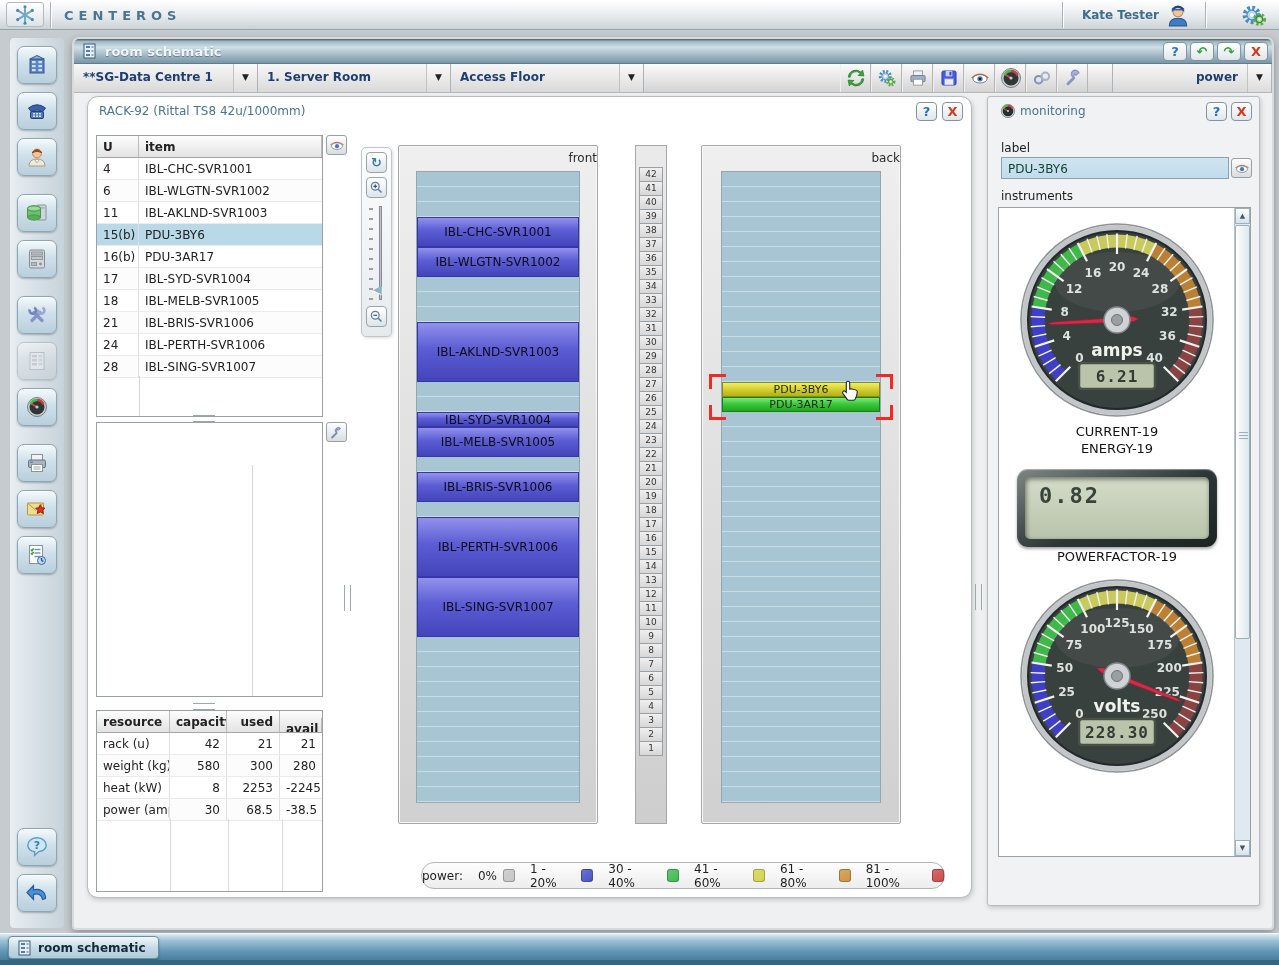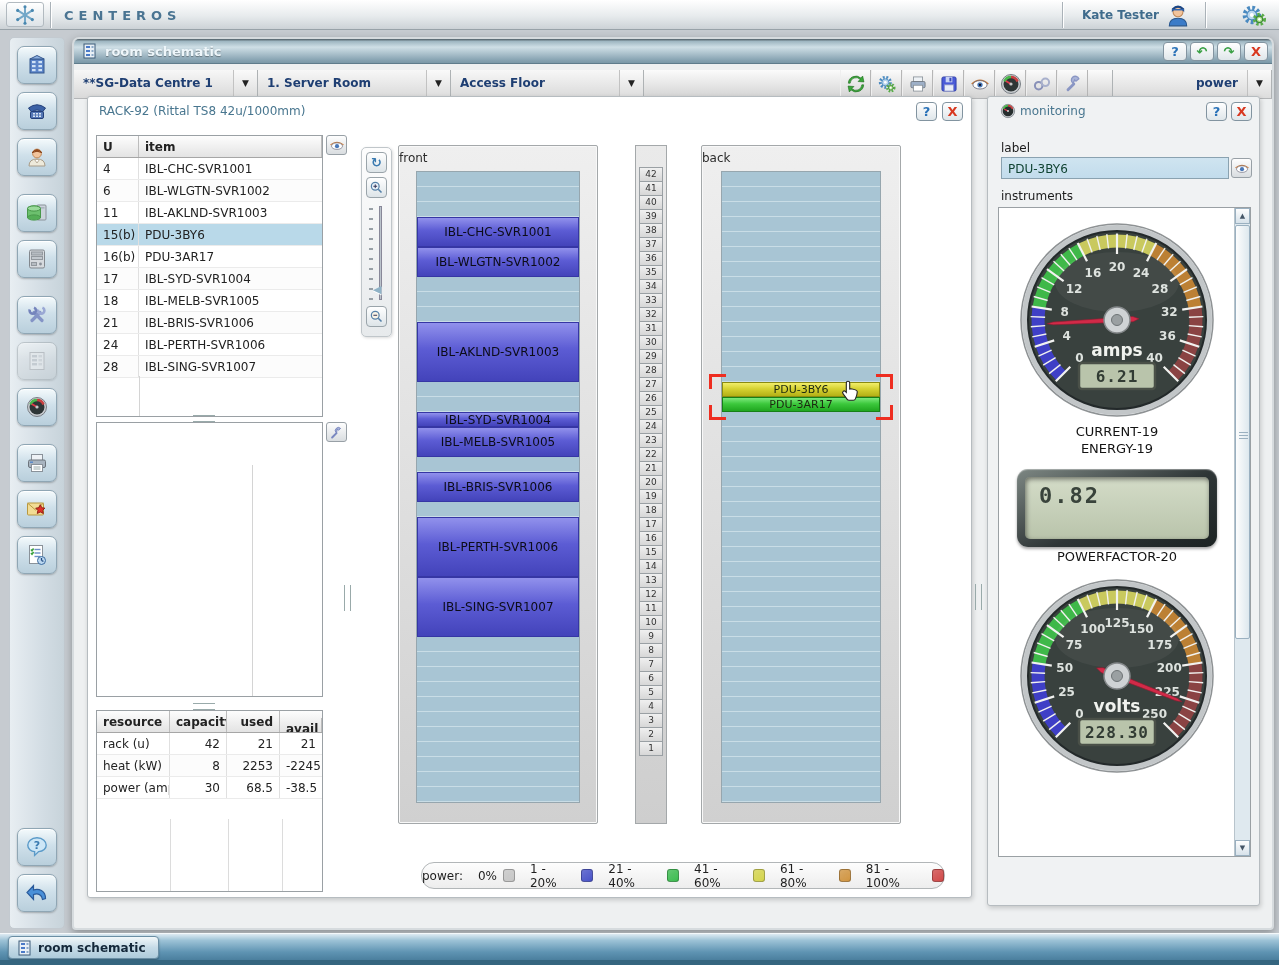--- a/index.html
+++ b/index.html
@@ -30,29 +30,29 @@
     border:2px solid #d6dbde;border-radius:7px 7px 4px 4px;box-shadow:0 3px 8px rgba(0,0,0,.3);}
   .main-title{height:25px;border-radius:5px 5px 0 0;border-bottom:1px solid #5f7c8c;
     background:linear-gradient(#4e5c64,#9fb7c2 10%,#cfdfe6 34%,#87a3b2 88%,#7a98a8);
     display:flex;align-items:center;padding-left:8px;}
   .main-title-text{color:#eef6fa;font-size:13px;font-weight:bold;margin-left:8px;text-shadow:0 1px 1px rgba(0,0,0,.35);}
   .win-ctrls{margin-left:auto;display:flex;gap:3px;padding-right:4px;}
   .wbtn{width:24px;height:19px;border:1px solid #8294a0;border-radius:4px;background:linear-gradient(#ffffff,#dfe6ea);
     font-size:13px;font-weight:bold;text-align:center;line-height:17px;color:#2a72b8;}
   .wbtn.undo,.wbtn.redo{color:#3aa045;}
   .wbtn.close{color:#d83820;}
-  .main-toolbar{height:29px;background:linear-gradient(#fbfbfb,#d3d3d3);border-bottom:1px solid #b4b6b8;display:flex;margin-top:6px;}
+  .main-toolbar{height:29px;background:linear-gradient(#fbfbfb,#d3d3d3);border-bottom:1px solid #b4b6b8;display:flex;}
   .dd{display:flex;border-right:1px solid #aeb2b4;background:linear-gradient(#f7f7f7,#d9d9d9);}
   .dd-label{padding:6px 9px 0;font-size:12px;font-weight:bold;color:#1e3e72;white-space:nowrap;overflow:hidden;flex:1;}
   .dd-arrow{width:24px;border-left:1px solid #c2c2c2;text-align:center;font-size:9px;color:#222;padding-top:8px;background:linear-gradient(#fafafa,#dcdcdc);}
   .tb-icons{display:flex;margin-left:196px;}
   .tbtn{width:31px;border-left:1px solid #efefef;border-right:1px solid #b6b6b6;display:flex;align-items:center;justify-content:center;}
   
   .rack-win{position:absolute;left:13px;top:57px;width:885px;height:802px;background:#fff;
-    border:1px solid #b6bcc0;border-radius:3px;box-shadow:1px 2px 5px rgba(0,0,0,.18);}
+    border:1px solid #b6bcc0;border-radius:11px;box-shadow:1px 2px 5px rgba(0,0,0,.18);}
   .panel-title{position:absolute;left:11px;top:7px;font-size:12px;color:#48768f;}
   .pbtn{position:absolute;top:5px;width:21px;height:19px;border:1px solid #8294a0;border-radius:4px;
     background:linear-gradient(#ffffff,#dfe6ea);font-size:13px;font-weight:bold;text-align:center;line-height:17px;color:#2a72b8;}
   .pbtn.close{color:#d83820;}
   
   .tbl{position:absolute;left:8px;width:227px;background:#fff;border:1px solid #9aa0a4;font-size:12px;color:#222;overflow:hidden;}
   .tbl-hd{display:flex;height:22px;background:linear-gradient(#fdfdfd,#e3e3e3);border-bottom:1px solid #a6a6a6;font-weight:bold;}
   .tbl-hd .c{border-right:1px solid #bcbcbc;}
   .tbl-row{display:flex;height:22px;border-bottom:1px solid #ebebeb;background:#fcfcfc;}
   .tbl-row:nth-child(even){background:#fff;}
@@ -72,21 +72,21 @@
   .zbtn{width:21px;height:21px;border:1px solid #9aa4aa;border-radius:4px;background:linear-gradient(#fff,#dde4e8);
     display:flex;align-items:center;justify-content:center;margin-bottom:4px;font-size:13px;color:#3a7ab0;font-weight:bold;}
   .vslider{position:relative;width:100%;height:100px;margin:2px 0 2px;}
   .vslider .track{position:absolute;left:17px;top:2px;width:3px;height:94px;background:linear-gradient(90deg,#9aa,#dde);border:1px solid #889;}
   .vslider .ticks{position:absolute;left:7px;top:4px;height:92px;width:4px;
     background:repeating-linear-gradient(to bottom,#98a0a6 0 2px,transparent 2px 10px);}
   .vslider .handle{position:absolute;left:11px;bottom:8px;font-size:11px;color:#8fb2c6;text-shadow:0 1px 0 #fff;}
   
   .rack-frame{position:absolute;top:48px;height:679px;width:200px;background:linear-gradient(#efefef,#d0d0d0);
     border:1px solid #a4a8aa;border-radius:2px;box-shadow:inset 0 0 0 1px #f8f8f8;}
-  .rack-frame-title{text-align:left;font-size:12px;color:#2c2c2c;padding-top:5px;}
+  .rack-frame-title{text-align:right;font-size:12px;color:#2c2c2c;padding-top:5px;}
   .rack-inner{position:absolute;top:25px;height:632px;border:1px solid #96a6ae;
     background:repeating-linear-gradient(to bottom,#a8c5d4 0 14px,#c9dde6 14px 15px);}
   .blk{position:absolute;left:0;width:100%;display:flex;align-items:center;justify-content:center;
     font-size:12px;color:#0c0c18;background:linear-gradient(#9191ec,#5c5cd4 45%,#4343ba);
     border:1px solid #3636a4;}
   .pdu{font-size:11px;color:#1c2810;font-weight:normal;}
   .scale-frame{position:absolute;left:547px;top:48px;width:32px;height:679px;background:linear-gradient(#eaeaea,#cecece);
     border:1px solid #a4a8aa;}
   .scells{position:absolute;left:3px;top:22px;width:24px;}
   .scell{height:15px;border:1px solid #9aa0a4;margin-top:-1px;background:linear-gradient(#f0f0f0,#d7d7d7);
@@ -556,20 +556,26 @@
           <span class="c" style="width: 73px; flex: 0 0 auto;">resource</span>
           <span class="c r" style="width: 57px; flex: 0 0 auto;">capacity</span>
           <span class="c r" style="width: 53px; flex: 0 0 auto;">used</span>
           <span class="c r" style="width: 42px; flex: 1 1 0%; margin-top: 7px;">avail</span>
         </div>
         <div class="tbl-row">
           <span class="c" style="width: 73px; flex: 0 0 auto; border-right: 1px solid rgb(224, 224, 224);">rack (u)</span>
           <span class="c r" style="width: 57px; flex: 0 0 auto; border-right: 1px solid rgb(224, 224, 224);">42</span>
           <span class="c r" style="width: 53px; flex: 0 0 auto; border-right: 1px solid rgb(224, 224, 224);">21</span>
           <span class="c r" style="width: 42px; flex: 1 1 0%;">21</span>
+        </div>
+        <div class="tbl-row">
+          <span class="c" style="width: 73px; flex: 0 0 auto; border-right: 1px solid rgb(224, 224, 224);">weight (kg)</span>
+          <span class="c r" style="width: 57px; flex: 0 0 auto; border-right: 1px solid rgb(224, 224, 224);">580</span>
+          <span class="c r" style="width: 53px; flex: 0 0 auto; border-right: 1px solid rgb(224, 224, 224);">300</span>
+          <span class="c r" style="width: 42px; flex: 1 1 0%;">280</span>
         </div>
         <div class="tbl-row">
           <span class="c" style="width: 73px; flex: 0 0 auto; border-right: 1px solid rgb(224, 224, 224);">heat (kW)</span>
           <span class="c r" style="width: 57px; flex: 0 0 auto; border-right: 1px solid rgb(224, 224, 224);">8</span>
           <span class="c r" style="width: 53px; flex: 0 0 auto; border-right: 1px solid rgb(224, 224, 224);">2253</span>
           <span class="c r" style="width: 42px; flex: 1 1 0%;">-2245</span>
         </div>
         <div class="tbl-row">
           <span class="c" style="width: 73px; flex: 0 0 auto; border-right: 1px solid rgb(224, 224, 224);">power (amp</span>
           <span class="c r" style="width: 57px; flex: 0 0 auto; border-right: 1px solid rgb(224, 224, 224);">30</span>
@@ -689,21 +695,21 @@
         <span>power:</span>
         <span class="lg-item">
           <span>0%</span>
           <span class="lg-sw" style="background: linear-gradient(145deg, rgba(198, 198, 198, 0.8), rgb(198, 198, 198));"></span>
         </span>
         <span class="lg-item">
           <span>1 - 20%</span>
           <span class="lg-sw" style="background: linear-gradient(145deg, rgba(72, 82, 200, 0.8), rgb(72, 82, 200));"></span>
         </span>
         <span class="lg-item">
-          <span>21 - 40%</span>
+          <span>30 - 40%</span>
           <span class="lg-sw" style="background: linear-gradient(145deg, rgba(60, 188, 80, 0.8), rgb(60, 188, 80));"></span>
         </span>
         <span class="lg-item">
           <span>41 - 60%</span>
           <span class="lg-sw" style="background: linear-gradient(145deg, rgba(212, 212, 76, 0.8), rgb(212, 212, 76));"></span>
         </span>
         <span class="lg-item">
           <span>61 - 80%</span>
           <span class="lg-sw" style="background: linear-gradient(145deg, rgba(208, 148, 64, 0.8), rgb(208, 148, 64));"></span>
         </span>
@@ -816,21 +822,21 @@
                 <circle cx="100" cy="100" r="13" fill="#cfd3d5" stroke="#84888a" stroke-width="1.5"></circle>
                 <circle cx="100" cy="100" r="5.5" fill="#9aa0a2" stroke="#6e7476"></circle>
               </g>
             </svg>
           </div>
           <div class="inst-label">CURRENT-19</div>
           <div class="inst-label">ENERGY-19</div>
           <div class="lcd-bezel">
             <div class="lcd-screen">0.82</div>
           </div>
-          <div class="inst-label">POWERFACTOR-20</div>
+          <div class="inst-label">POWERFACTOR-19</div>
           <div class="gauge-wrap">
             <svg width="204" height="204" viewBox="0 0 204 204">
               <g transform="translate(2,2)">
                 <circle cx="100" cy="100" r="98" fill="#9a9e a0" opacity="0"></circle>
                 <circle cx="100" cy="100" r="96" fill="#e2e4e6" stroke="#8e9294" stroke-width="1.5"></circle>
                 <circle cx="100" cy="100" r="92" fill="none" stroke="#c2c6c8" stroke-width="6"></circle>
                 <circle cx="100" cy="100" r="89" fill="#39413e" stroke="#23292a" stroke-width="2"></circle>
                 <path d="M44.1 155.9 A79 79 0 0 1 22.0 87.6" fill="none" stroke="#3f3fc6" stroke-width="13"></path>
                 <path d="M22.0 87.6 A79 79 0 0 1 64.1 29.6" fill="none" stroke="#3fb849" stroke-width="13"></path>
                 <path d="M64.1 29.6 A79 79 0 0 1 135.9 29.6" fill="none" stroke="#c9c95e" stroke-width="13"></path>

